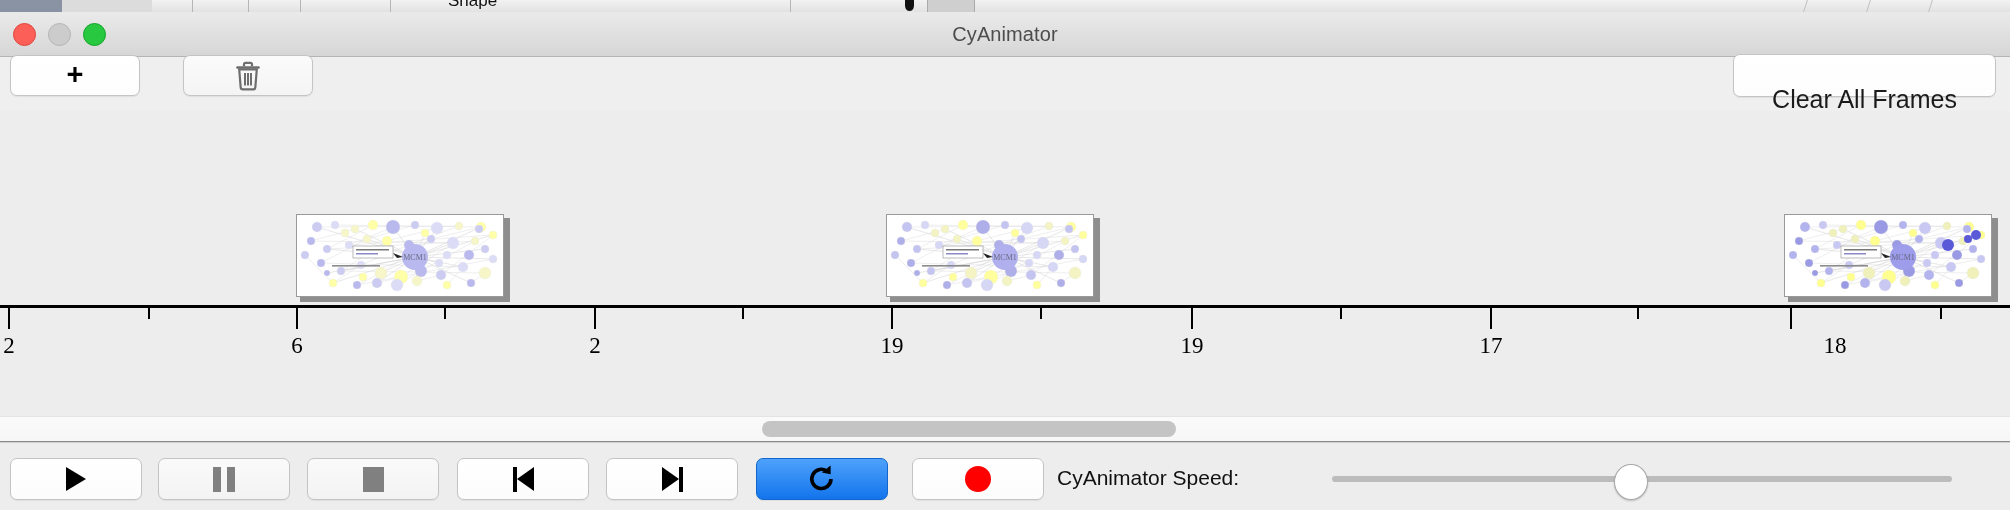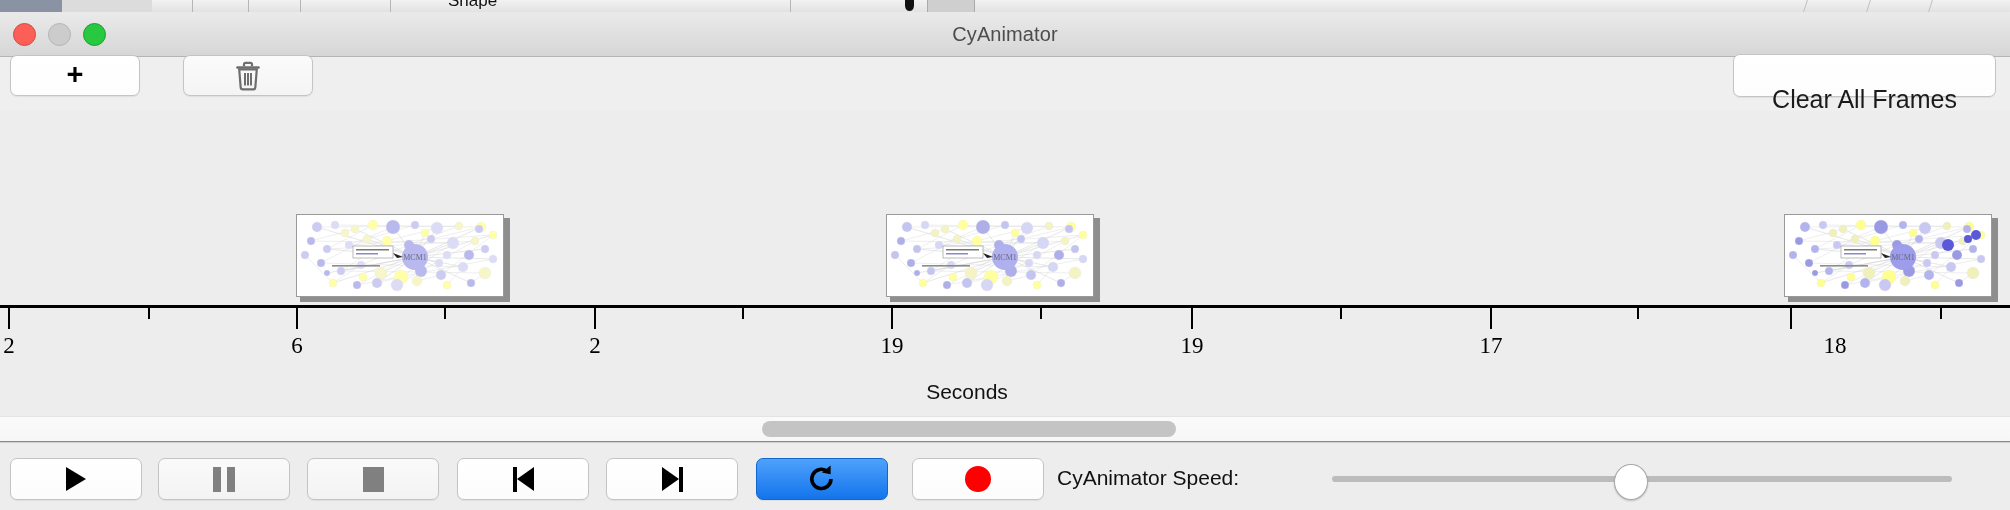--- a/index.html
+++ b/index.html
@@ -516,23 +516,20 @@
       <div class="tick major" style="left: 1191px;"></div>
       <div class="tlabel" style="left: 1192px;">19</div>
       <div class="tick minor" style="left: 1340px;"></div>
       <div class="tick major" style="left: 1490px;"></div>
       <div class="tlabel" style="left: 1491px;">17</div>
       <div class="tick minor" style="left: 1637px;"></div>
       <div class="tick major" style="left: 1790px;"></div>
       <div class="tlabel" style="left: 1791px; margin-left: 44px;">18</div>
       <div class="tick minor" style="left: 1940px;"></div>
     </div>
-  <div class="axis-title">
-    <span>Seconds</span>
-  </div>
 
   <div class="hscroll">
     <div class="hthumb" style="left: 761.79px; width: 414.06px;"></div>
   </div>
 
   <div class="ctrlbar"></div>
 
   <div class="cbtn" style="left:10px;width:130px">
     <span class="icon-play"></span>
   </div>

